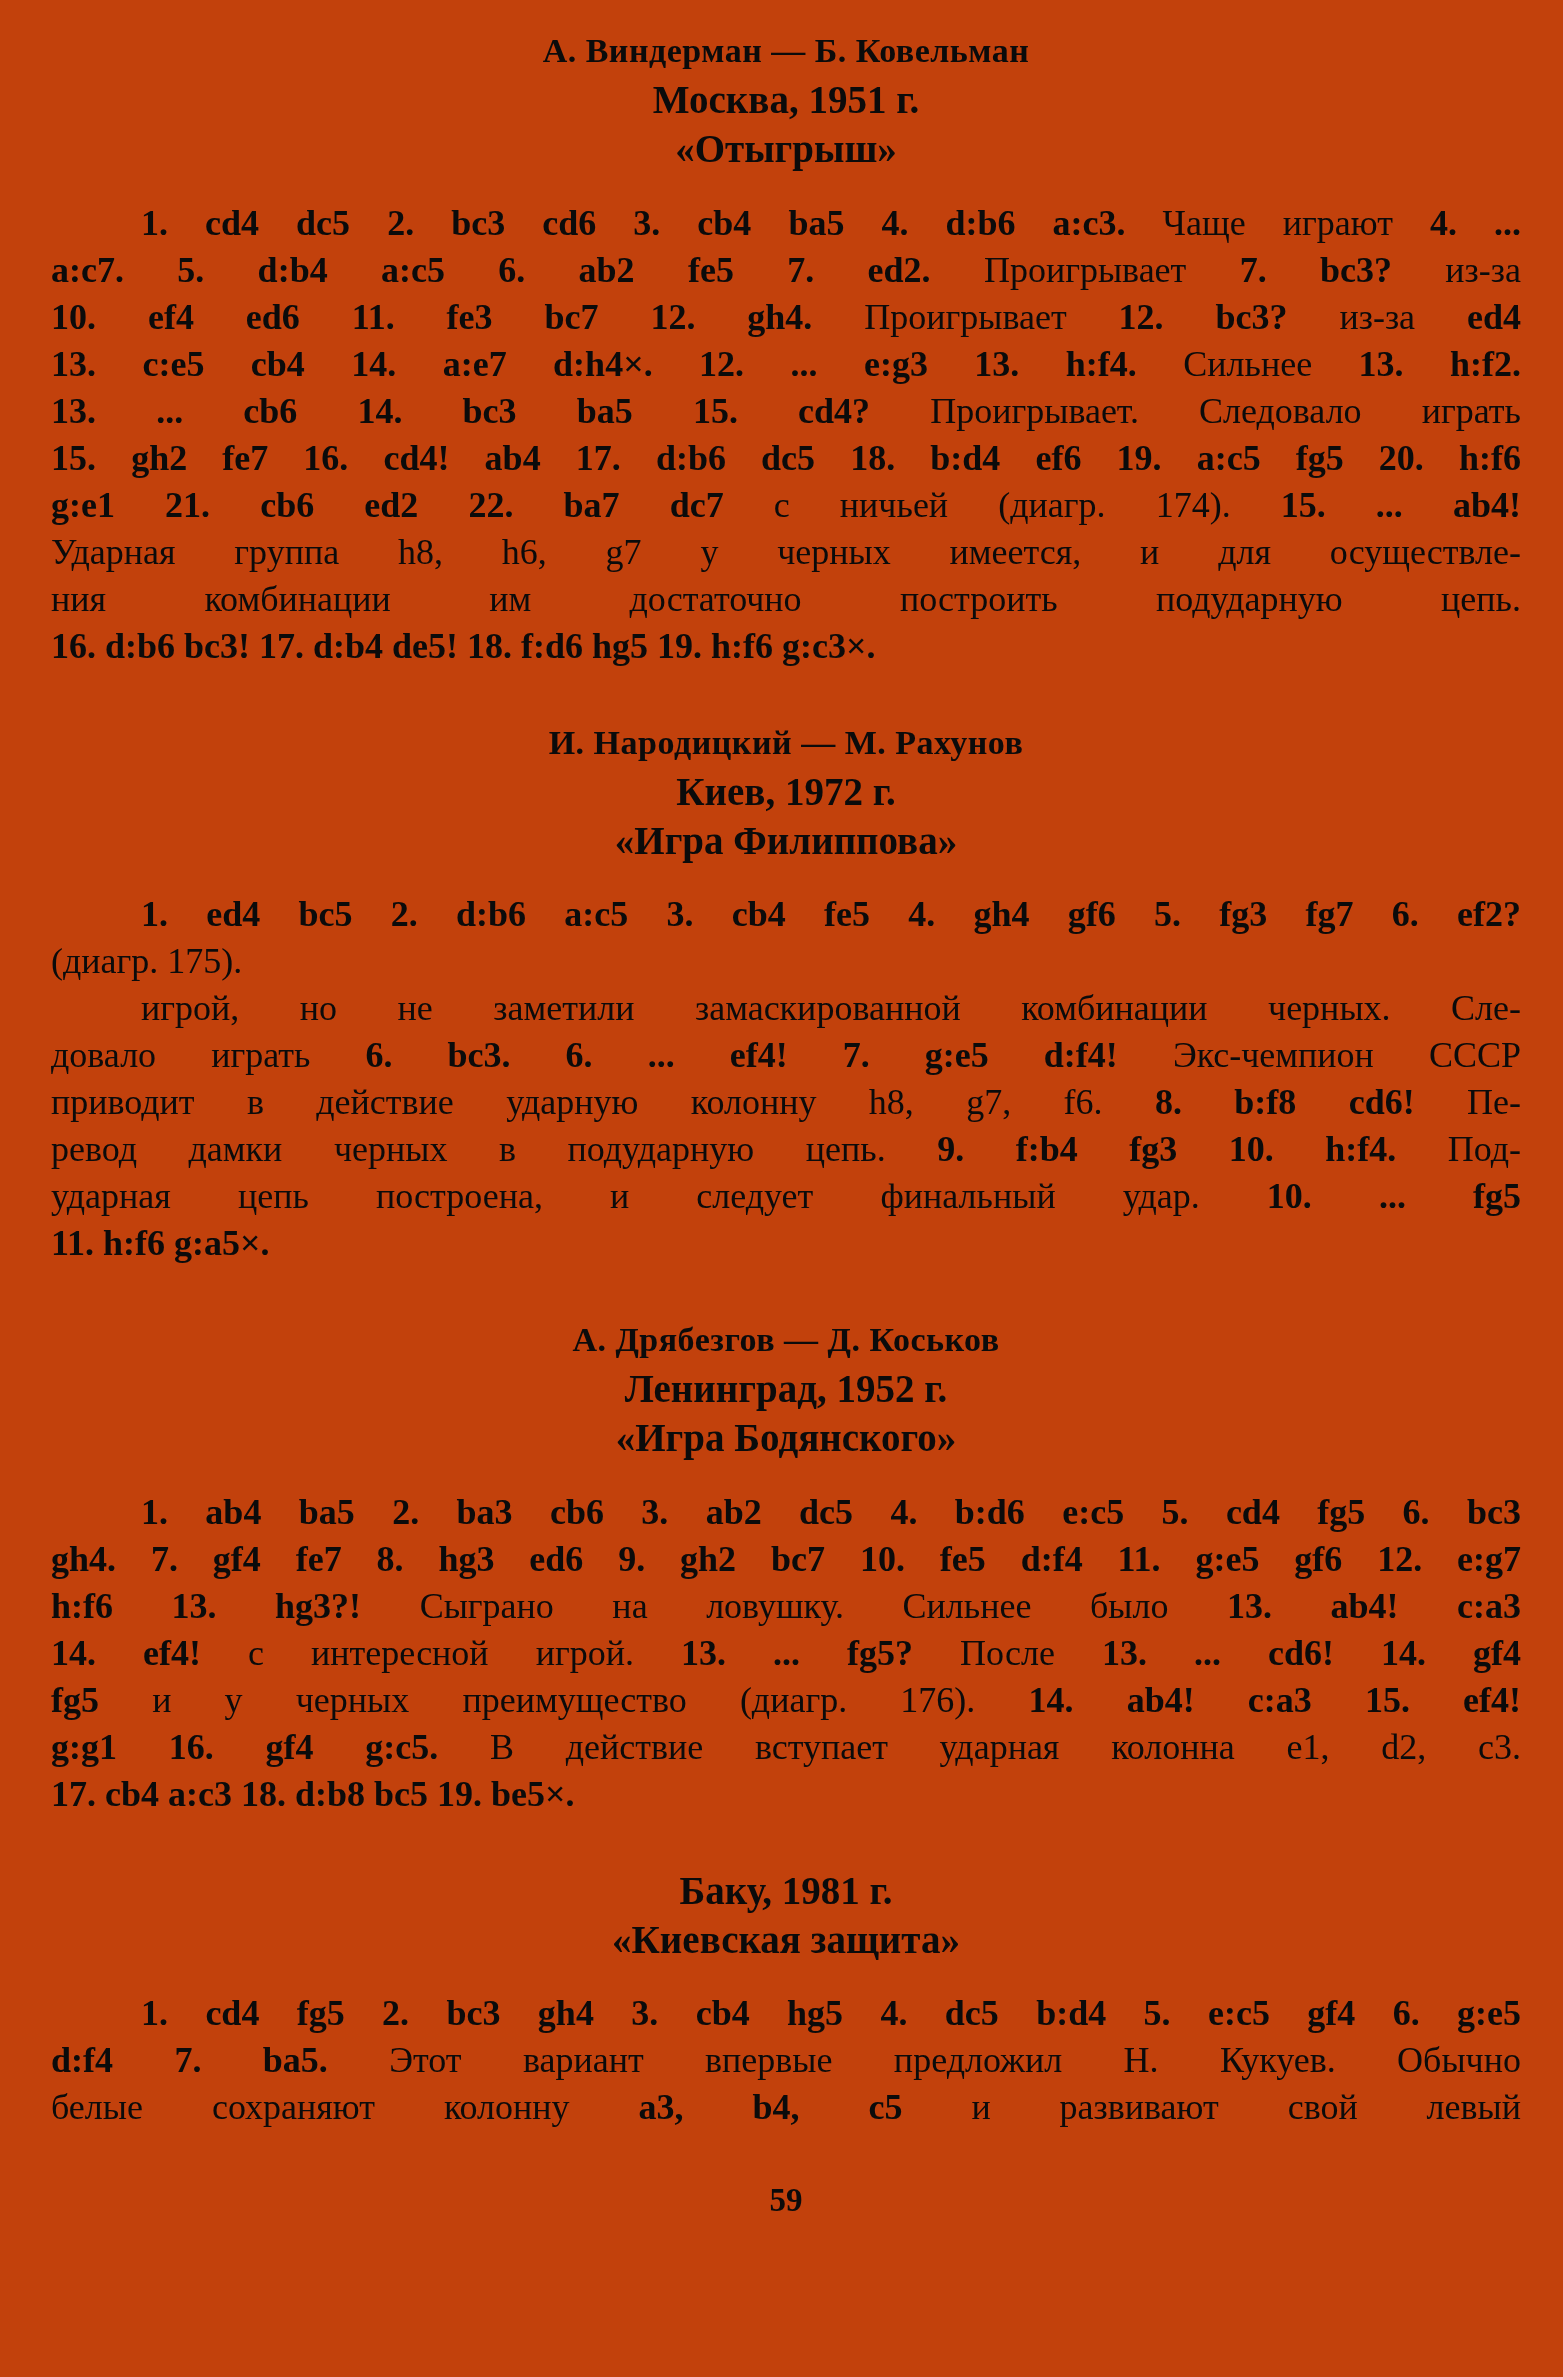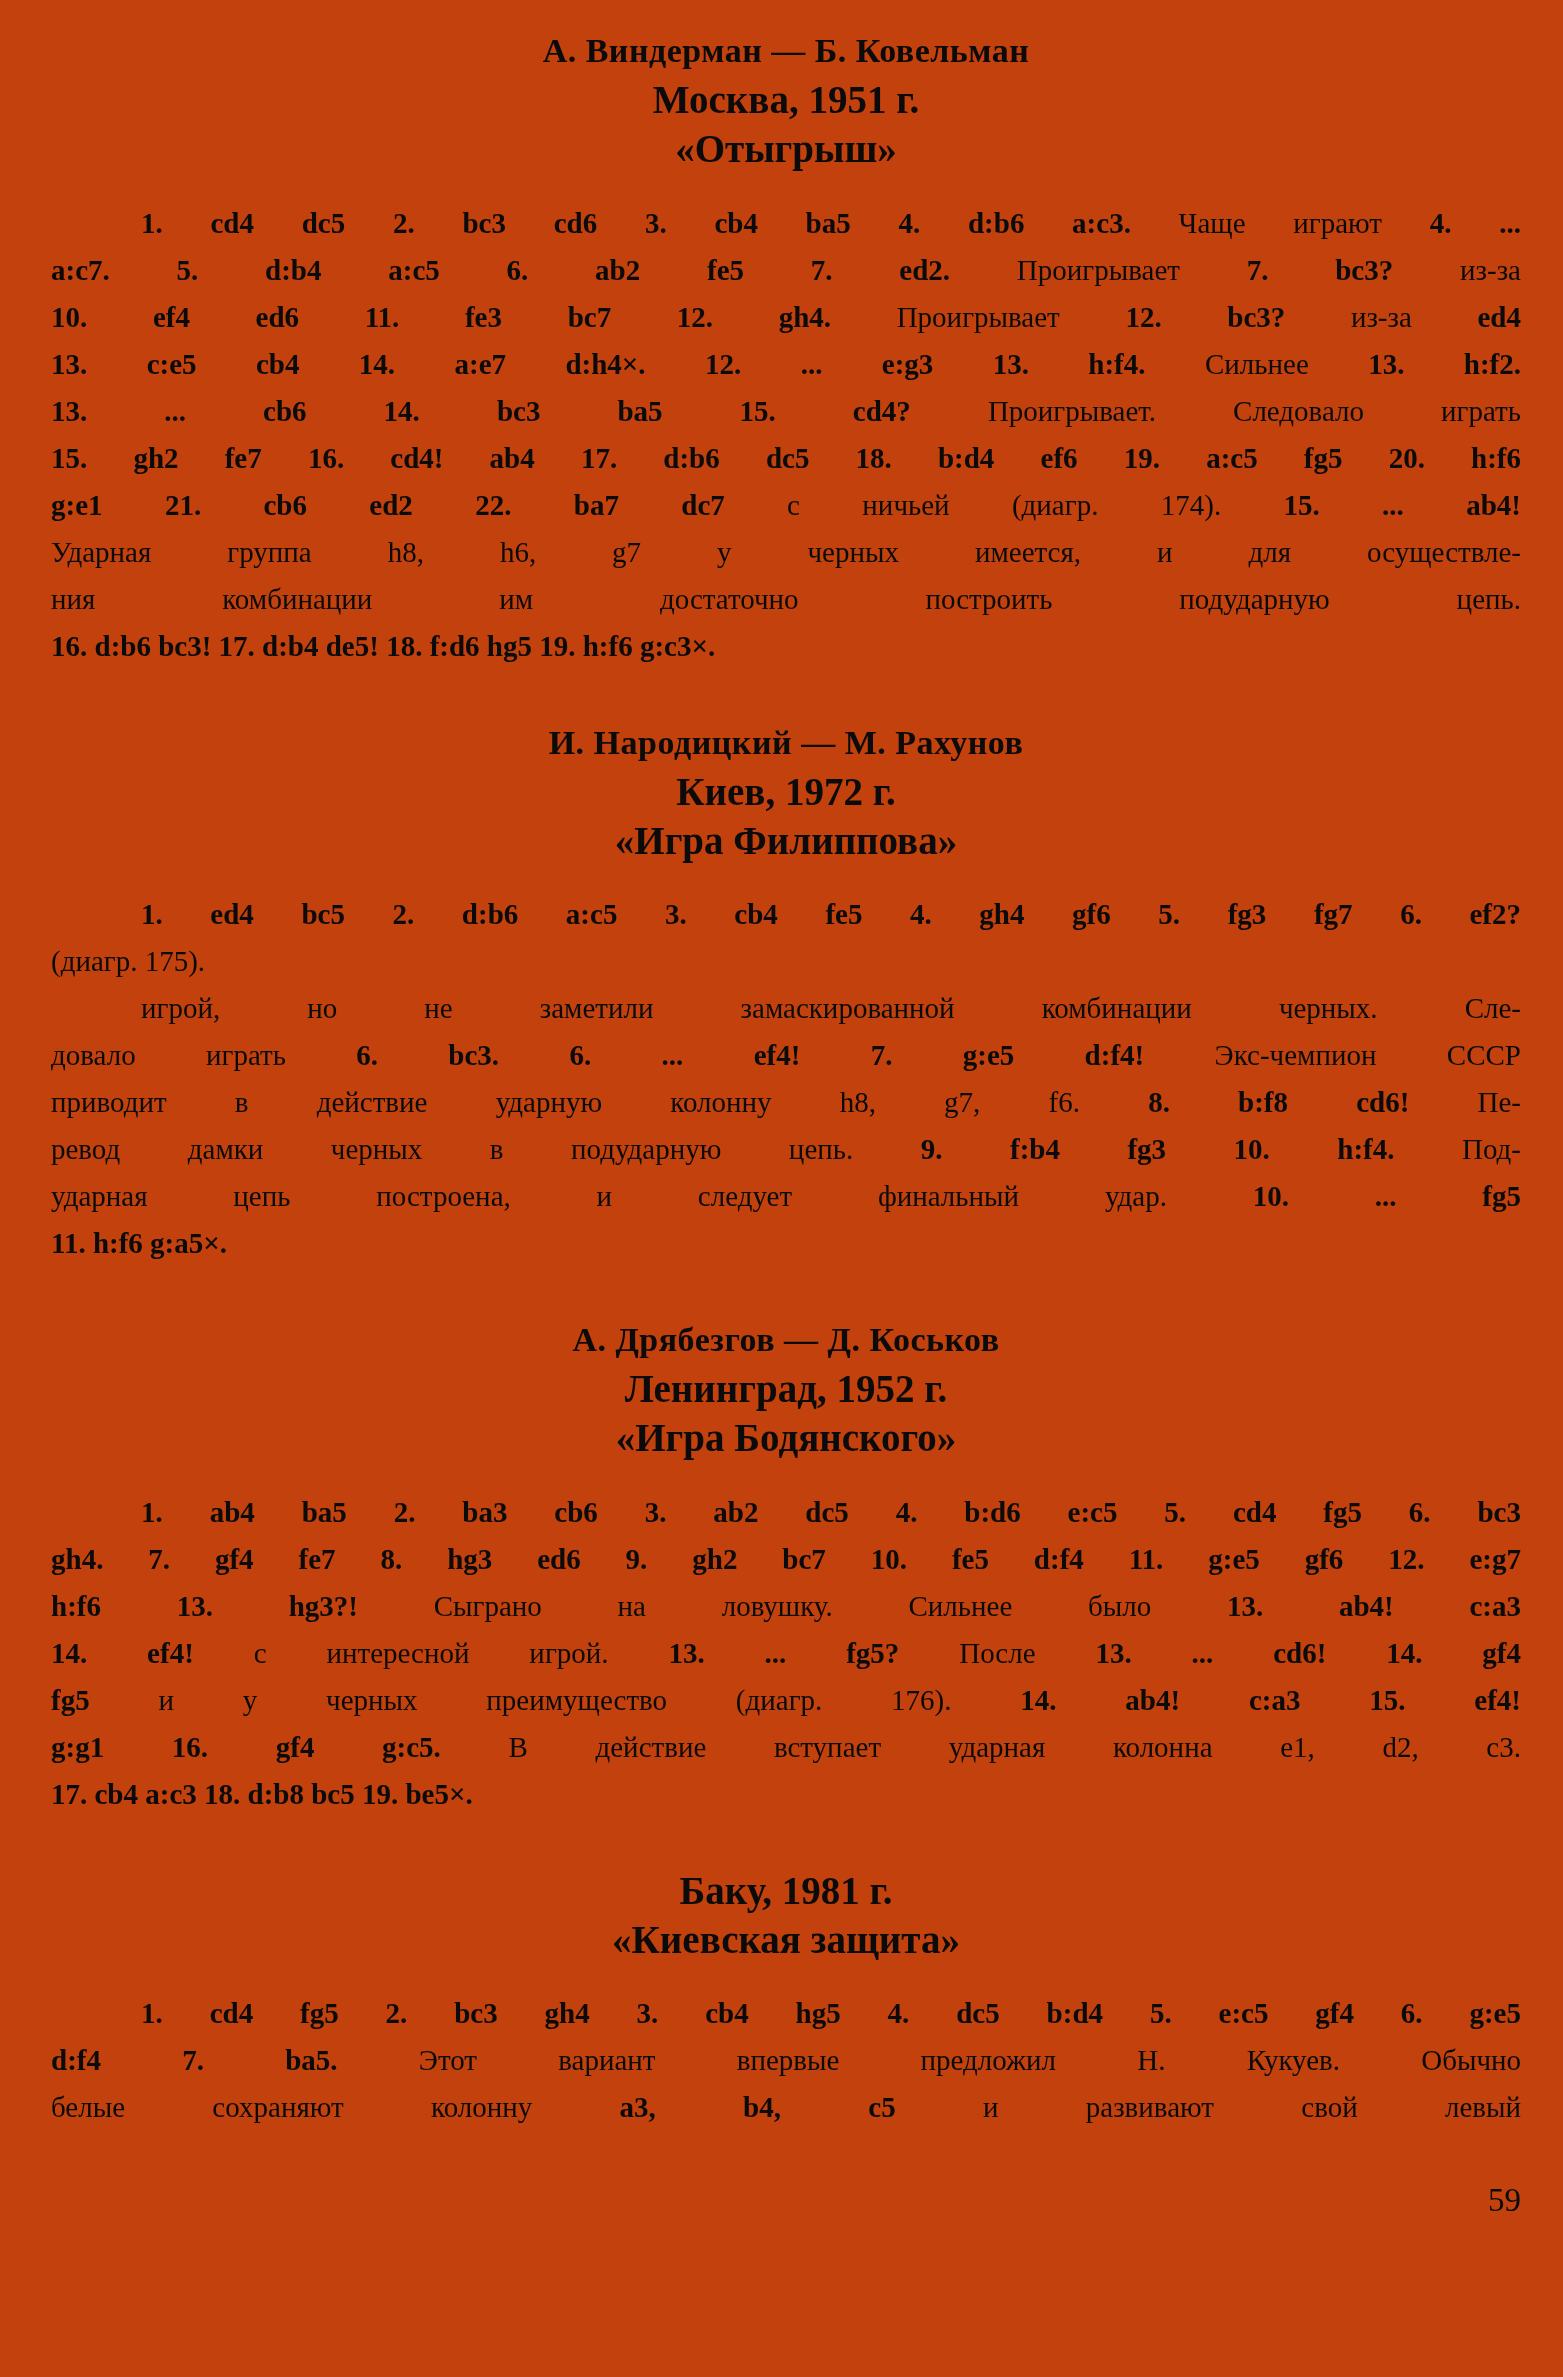--- a/index.html
+++ b/index.html
@@ -36,21 +36,21 @@
     letter-spacing: 0.5px;
   }
   .venue, .opening {
     font-size: 39px;
     font-weight: bold;
     text-align: center;
     line-height: 49px;
   }
   .para {
     margin-top: 26.4px;
-    font-size: 29px;
+    font-size: 36px;
     line-height: 47px;
   }
   .para + .para {
     margin-top: 0;
   }
   .para .line {
     text-align: justify;
     text-align-last: justify;
     white-space: nowrap;
   }
@@ -60,23 +60,23 @@
   .para .line.last {
     text-align-last: left;
   }
   .para.cont .line.last {
     text-align-last: justify;
   }
   .mv { font-weight: bold; }
   .txt { font-weight: normal; }
   .page-number {
     margin-top: 27px;
-    text-align: right;
+    text-align: center;
     font-size: 33px;
-    font-weight: normal;
+    font-weight: bold;
     line-height: 42px;
   }
 </style>
 </head>
 <body>
 
 <div class="sheet">
   <div class="content">
 
     <section class="game">

